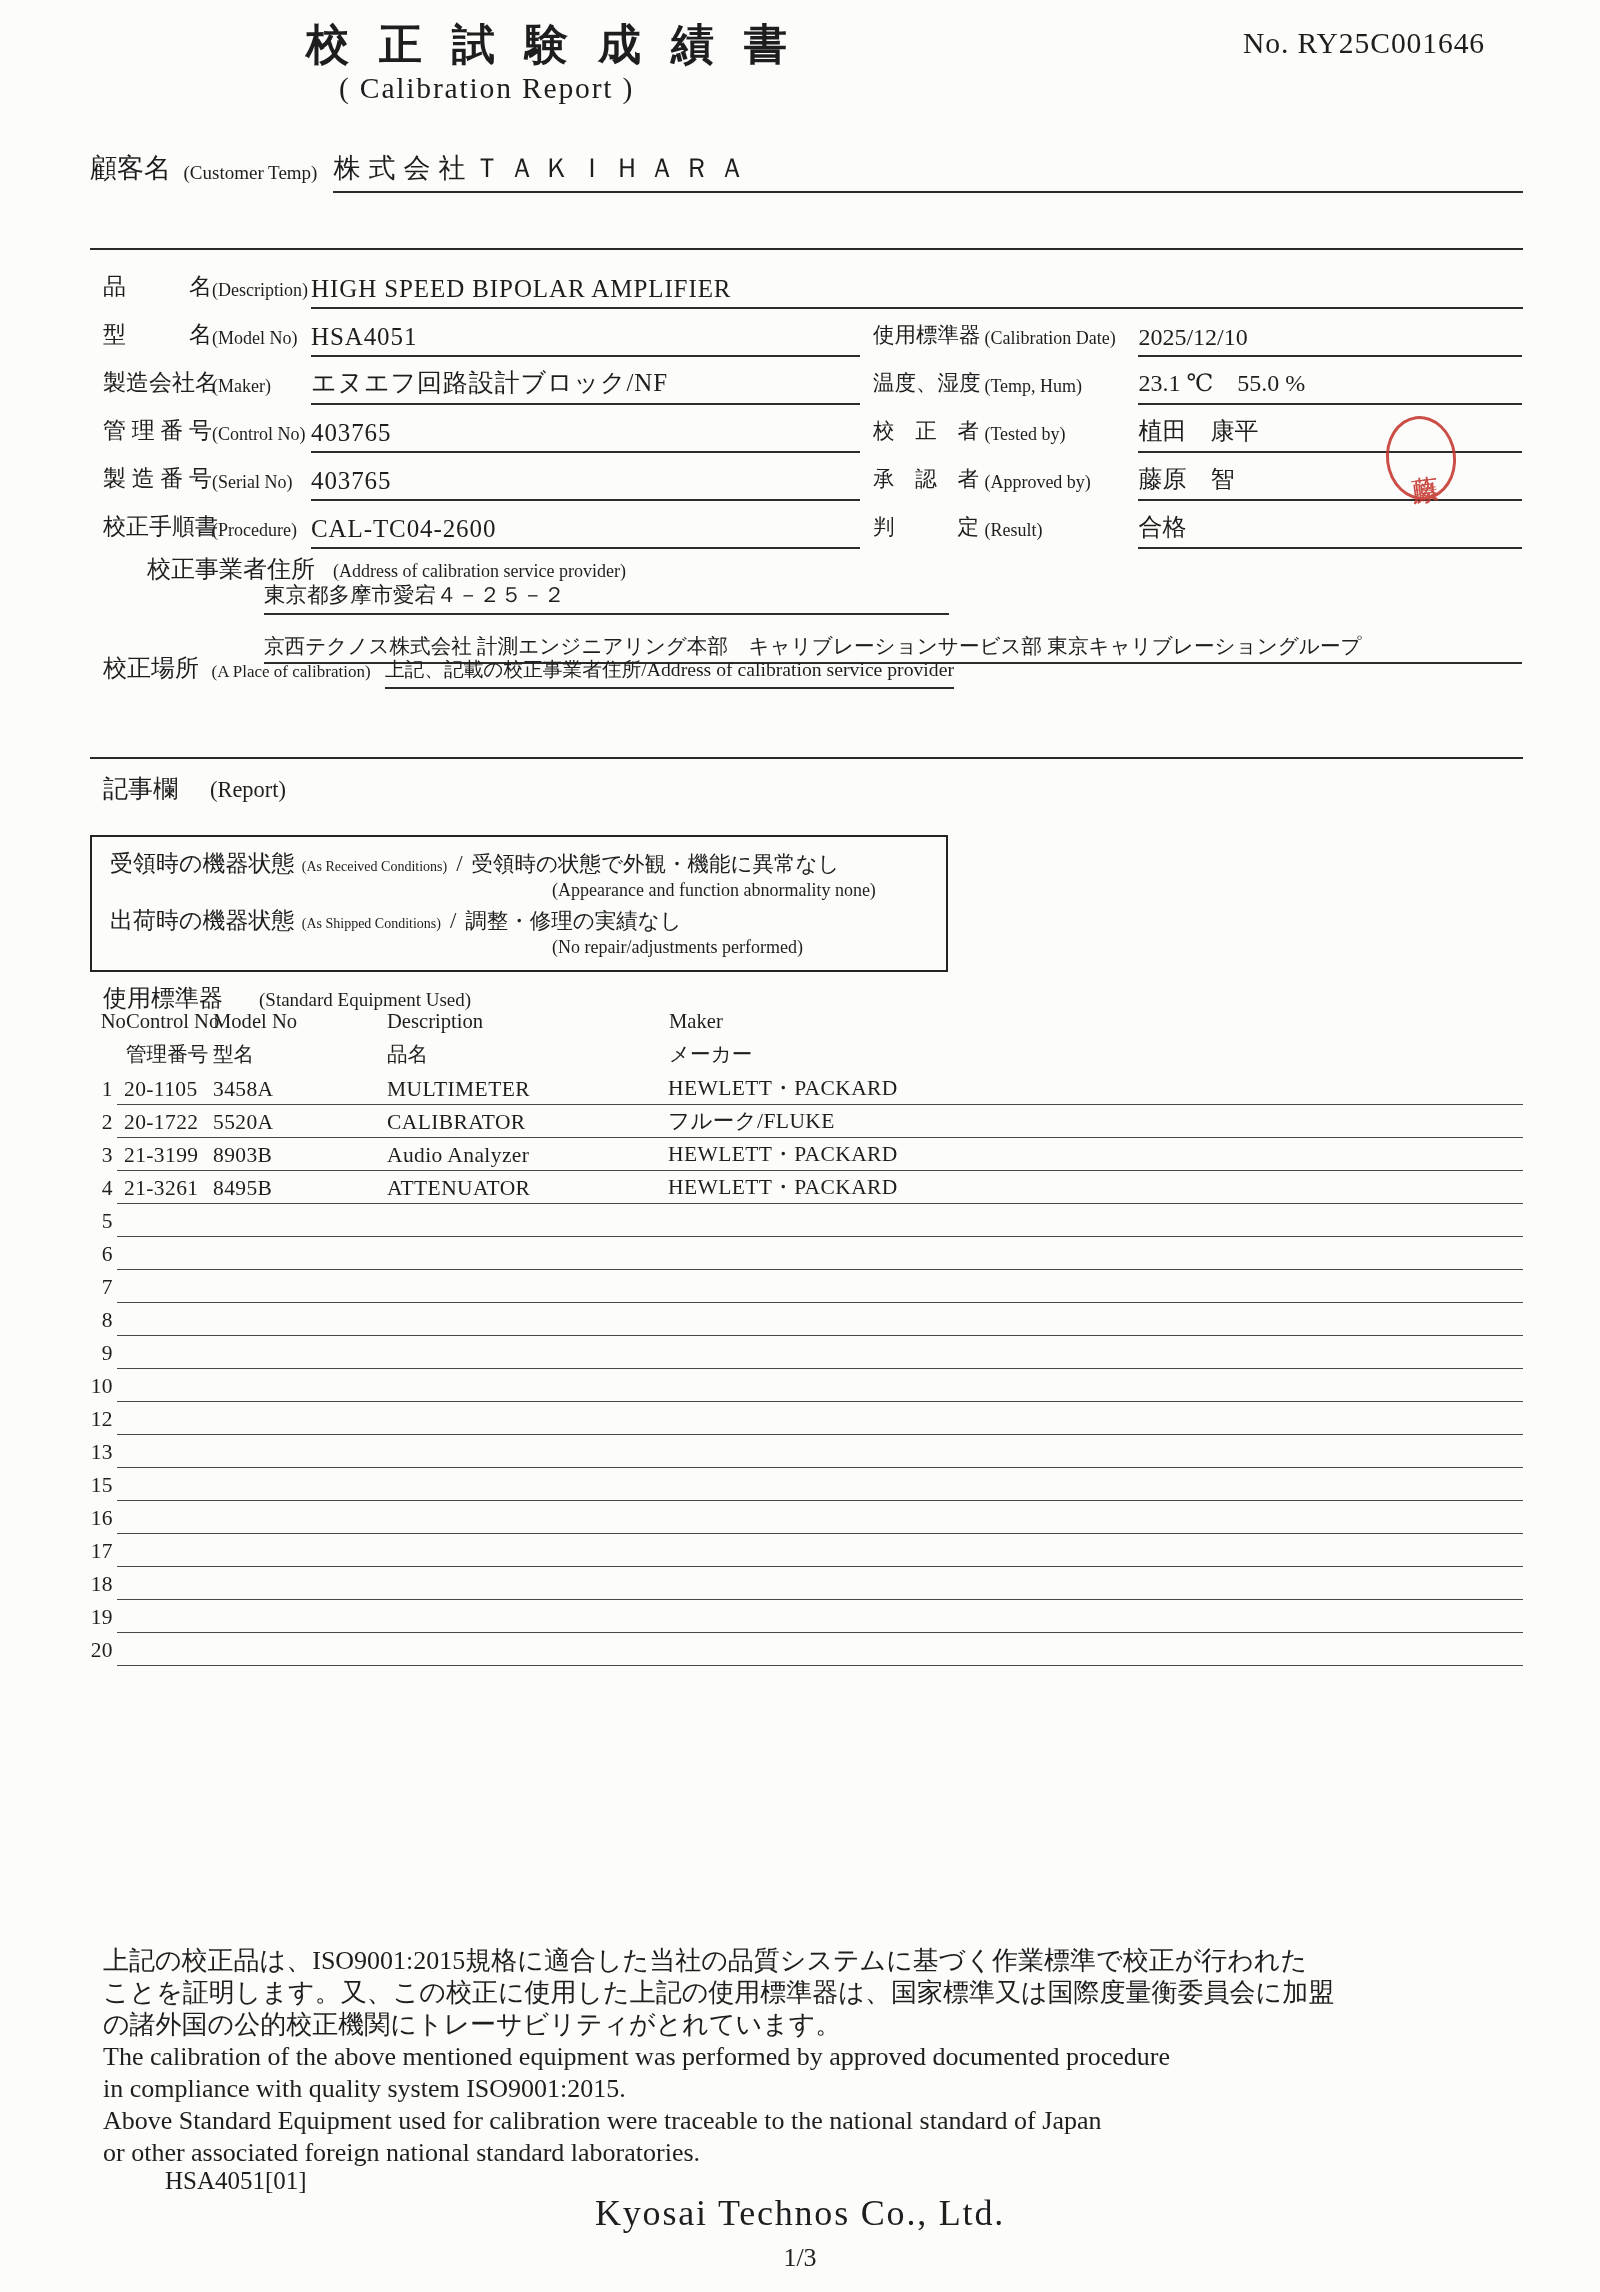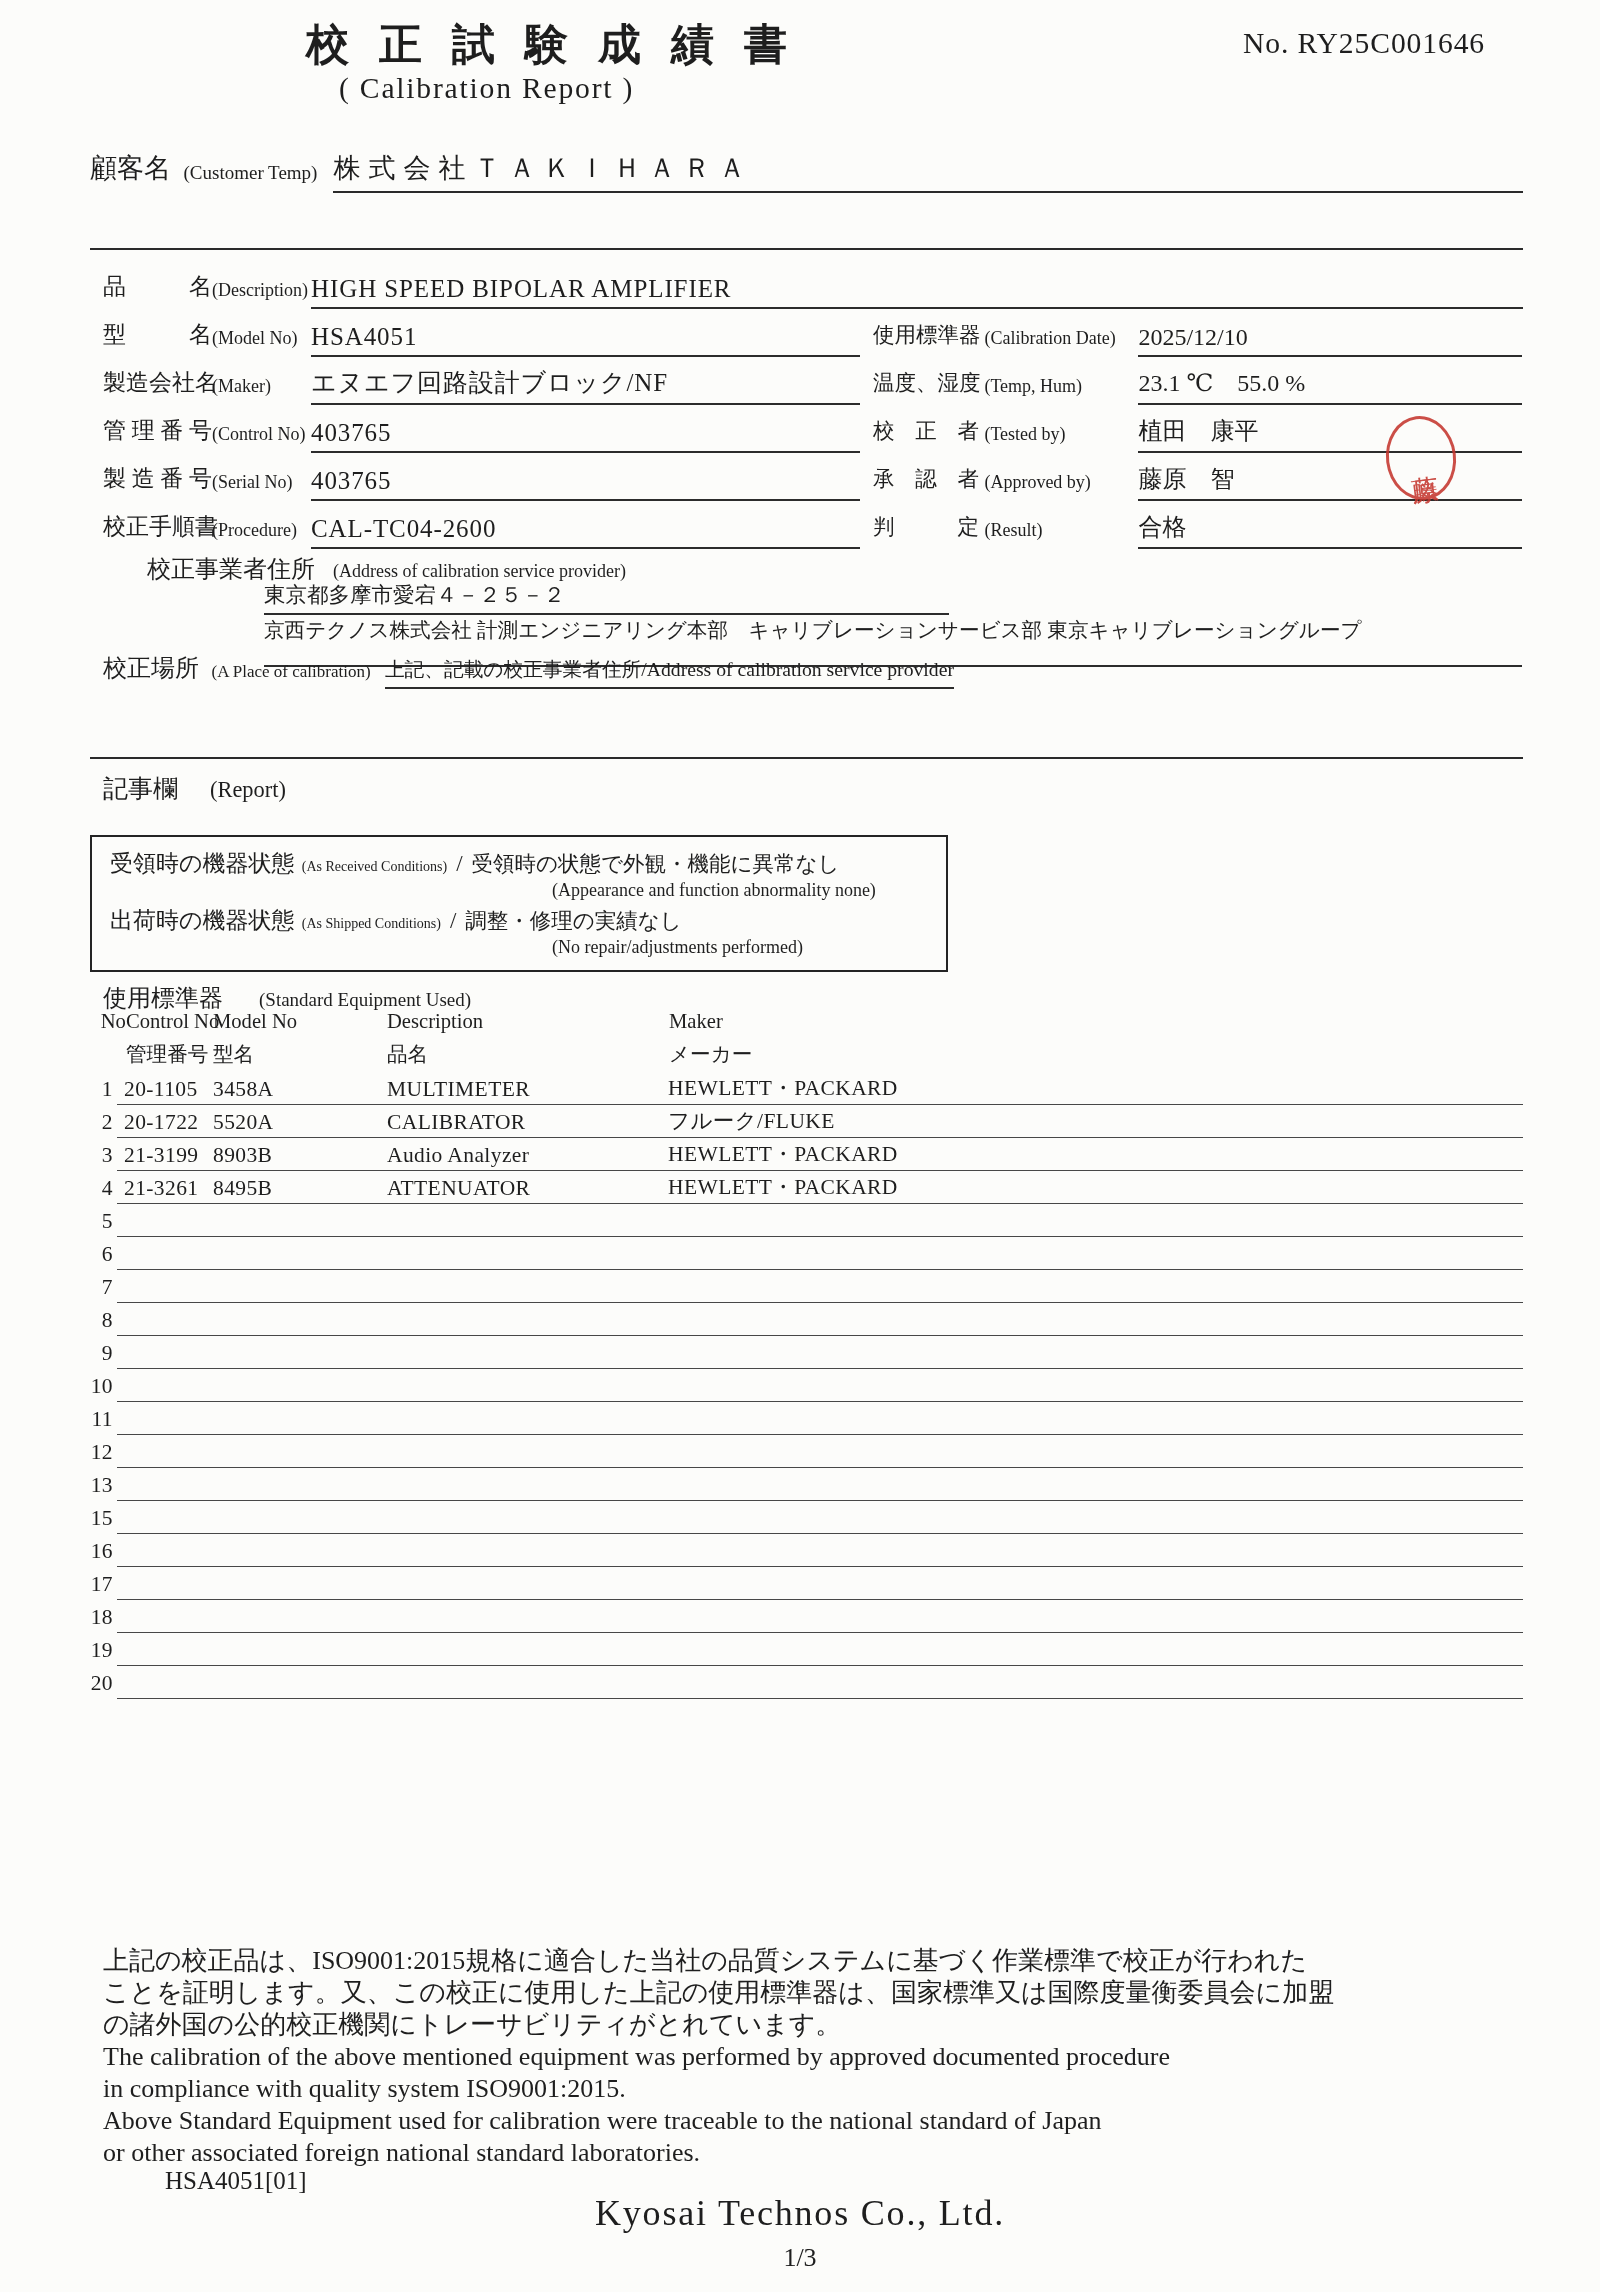--- a/index.html
+++ b/index.html
@@ -45,21 +45,21 @@
     color:#c5372f; font-size:27px; letter-spacing:3.6px;
     display:flex; align-items:center; justify-content:center;
     writing-mode:vertical-rl; transform:rotate(-7deg); opacity:.88;
   }
 
   
   .provider-label { left:103px; top:553px; display:flex; align-items:baseline;margin-left:44px; }
   .provider-label .jp { font-size:24px; white-space:nowrap; }
   .provider-label .en { font-size:18px; margin-left:18px; white-space:nowrap; }
   .addr1 { left:264px; top:580px; width:685px; font-size:21.5px; border-bottom:2.2px solid #2c2c2c; padding-bottom:3.6px; white-space:nowrap; }
-  .addr2 { left:264px; top:616px; width:1258px; font-size:20.6px; border-bottom:2.2px solid #2c2c2c; padding-bottom:21px; white-space:nowrap; }
+  .addr2 { left:264px; top:632px; width:1258px; font-size:20.6px; border-bottom:2.2px solid #2c2c2c; padding-bottom:2px; white-space:nowrap; }
   .place-row { left:103px; top:652px; width:846px; display:flex; align-items:flex-end; }
   .place-row .jp { font-size:24px; padding-bottom:5.4px; white-space:nowrap; }
   .place-row .en { font-size:17px; margin-left:12.5px; padding-bottom:7.2px; white-space:nowrap; }
   .place-row .val { flex:1; margin-left:14.3px; font-size:19.7px; border-bottom:2.2px solid #2c2c2c; padding-bottom:4.5px; white-space:nowrap; }
 
   .report-label { left:103px; top:772px; display:flex; align-items:baseline; }
   .report-label .jp { font-size:25px; }
   .report-label .en { font-size:22.4px; margin-left:32px; }
 
   
@@ -335,28 +335,20 @@
 
       <div class="erow">
         <span class="ec-no">10</span>
         <span class="ec-control"></span>
         <span class="ec-model"></span>
         <span class="ec-desc"></span>
         <span class="ec-maker"></span>
         <span class="line"></span>
       </div>
 
-      <div class="erow">
-        <span class="ec-no">11</span>
-        <span class="ec-control"></span>
-        <span class="ec-model"></span>
-        <span class="ec-desc"></span>
-        <span class="ec-maker"></span>
-        <span class="line"></span>
-      </div>
 
       <div class="erow">
         <span class="ec-no">12</span>
         <span class="ec-control"></span>
         <span class="ec-model"></span>
         <span class="ec-desc"></span>
         <span class="ec-maker"></span>
         <span class="line"></span>
       </div>
 

